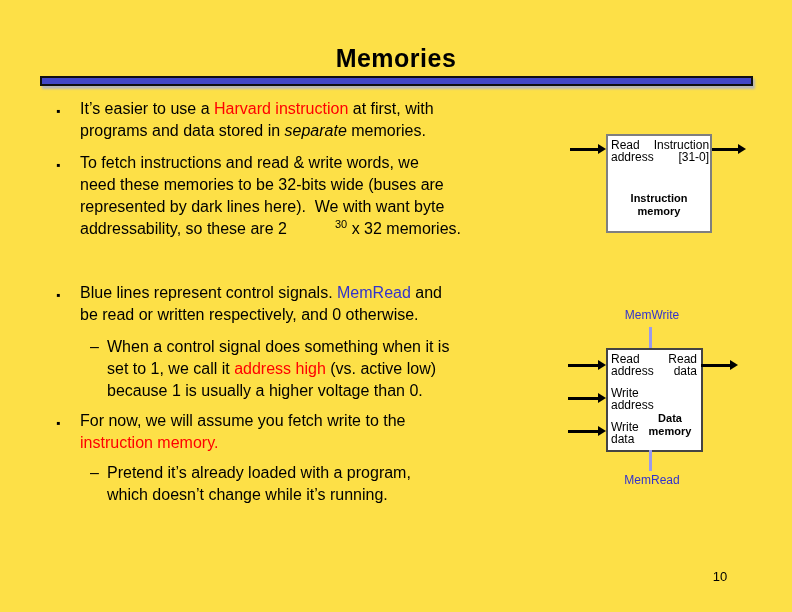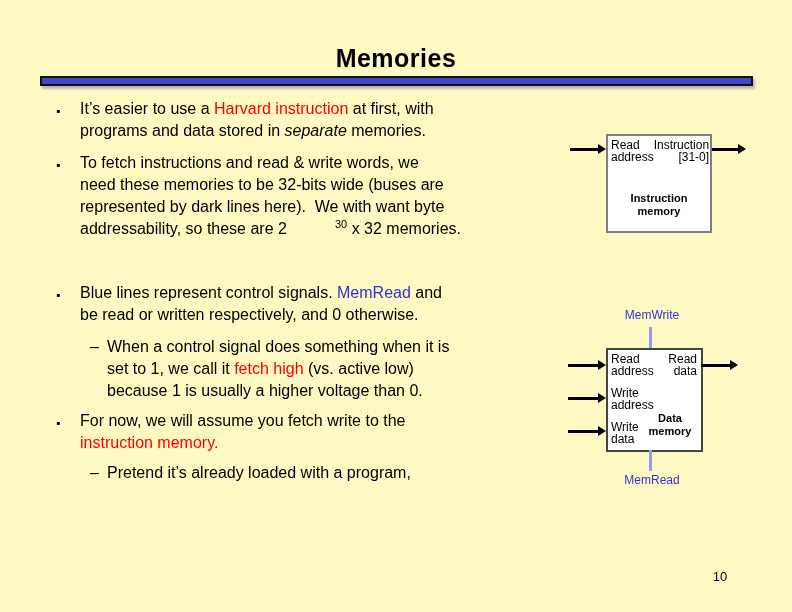--- a/index.html
+++ b/index.html
@@ -1,17 +1,17 @@
 <!DOCTYPE html>
 <html><head>
 <meta charset="utf-8">
 <style>
   html,body{margin:0;padding:0;background:#fff;}
   .slide{
-    position:relative;width:792px;height:612px;background:#fef9c3;overflow:hidden;
+    position:relative;width:792px;height:612px;background:#fde047;overflow:hidden;
     font-family:"Liberation Sans",sans-serif;color:#000;
   }
   
   .title{
     position:absolute;top:44px;left:0;width:100%;text-align:center;
     font-size:25px;font-weight:bold;letter-spacing:0.5px;
   }
   .title-bar{
     position:absolute;left:40px;top:76px;width:709px;height:6px;
     background:#4347c6;border:2px solid #101010;
@@ -86,33 +86,34 @@
 
     <div class="para l1 mb10">
       <span class="bullet">▪</span>
       <div class="line"><span>Blue lines represent control signals. </span><span class="blue">MemRead</span><span> and</span></div>
       <div class="line"><span>be read or written respectively, and 0 otherwise.</span></div>
     </div>
 
     <div class="para l2 mb8">
       <span class="dash">–</span>
       <div class="line"><span>When a control signal does something when it is</span></div>
-      <div class="line"><span>set to 1, we call it </span><span class="red">fetch high</span><span> (vs. active low)</span></div>
+      <div class="line"><span>set to 1, we call it </span><span class="red">address high</span><span> (vs. active low)</span></div>
       <div class="line"><span>because 1 is usually a higher voltage than 0.</span></div>
     </div>
 
     <div class="para l1 mb8">
       <span class="bullet">▪</span>
       <div class="line"><span>For now, we will assume you fetch write to the</span></div>
       <div class="line"><span class="red">instruction memory.</span></div>
     </div>
 
     <div class="para l2">
       <span class="dash">–</span>
       <div class="line"><span>Pretend it’s already loaded with a program,</span></div>
+      <div class="line"><span>which doesn’t change while it’s running.</span></div>
     </div>
 
   </div>
 
   <div class="harrow" style="left:570px;top:148px;width:28px;"></div>
   <div class="membox instr-box">
     <div class="instr-ports">
       <div class="port">Read
 address</div>
       <div class="port r">Instruction

